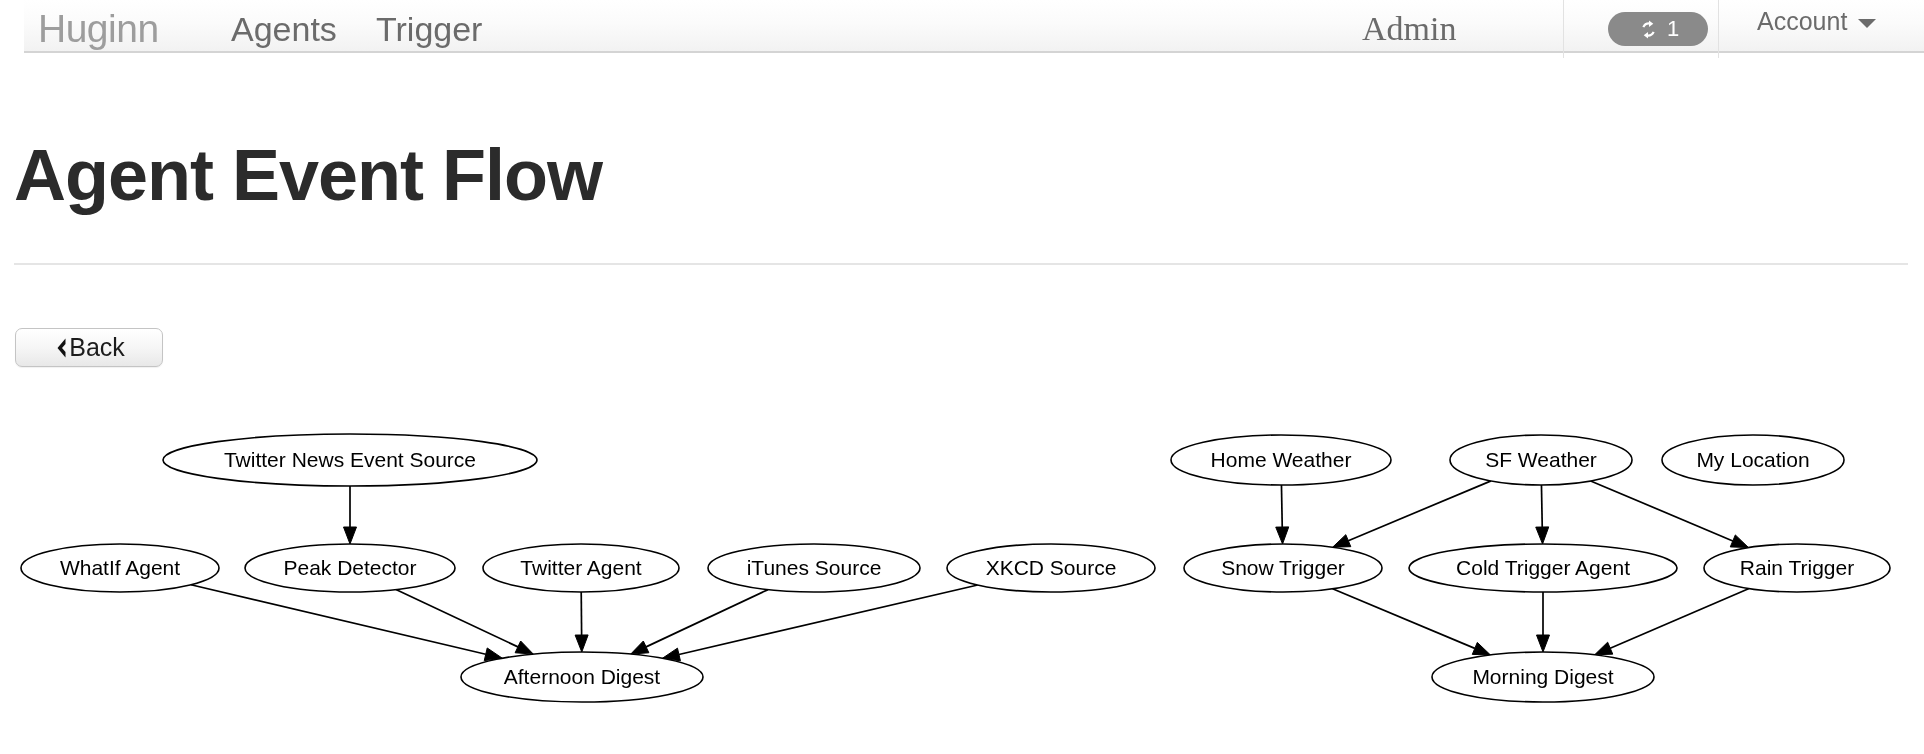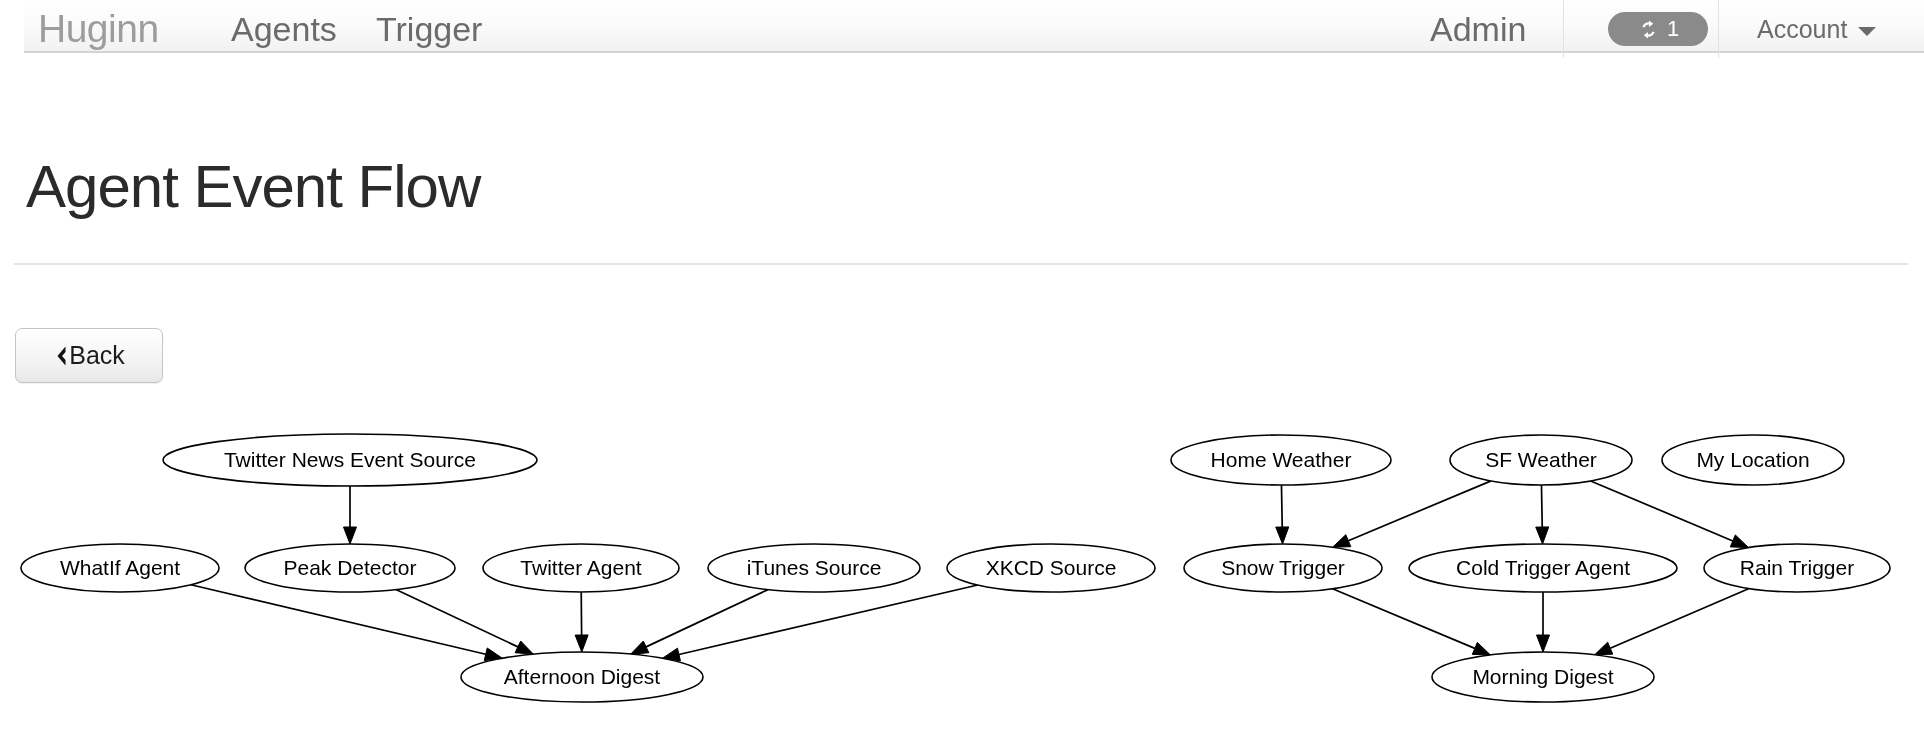--- a/index.html
+++ b/index.html
@@ -25,65 +25,65 @@
     color:#9d9d9d;letter-spacing:-0.5px;
     text-decoration:none;
   }
   .nav-link{
     position:absolute;top:8px;
     font-size:34px;line-height:42px;color:#6b6b6b;
     text-decoration:none;font-weight:400;
   }
   .nav-agents{left:207px;}
   .nav-events{left:352px;}
-  .nav-admin{left:1406px;}
+  .nav-admin{left:1338px;font-family:Liberation Serif, serif;}
 
   .nav-divider{
     position:absolute;left:1539px;top:0;width:1px;height:58px;
     background:#e2e2e2;
   }
   .nav-divider.right{left:1694px;}
 
   .worker-badge{
     position:absolute;left:1584px;top:12px;
     width:100px;height:34px;border-radius:17px;
     background:#8a8a8a;
     display:flex;align-items:center;justify-content:center;gap:7px;
   }
   .worker-badge .refresh-icon{display:block;width:23px;height:23px;}
   .worker-badge .count{
     font-size:22px;color:#ffffff;line-height:22px;font-weight:400;
   }
 
   .account{
-    position:absolute;left:1733px;top:8px;
+    position:absolute;left:1733px;top:0;
     font-size:25px;line-height:42px;color:#6b6b6b;text-decoration:none;text-align:center;
   }
   .caret{
     display:inline-block;vertical-align:middle;margin-left:11px;
     width:0;height:0;
     border-left:9px solid transparent;border-right:9px solid transparent;
     border-top:9px solid #6b6b6b;
   }
 
   
   .page-title{
     position:absolute;left:14px;top:143px;
-    margin:12px;font-size:60px;line-height:64px;font-weight:normal;
+    margin:0;font-size:72px;line-height:64px;font-weight:bold;
     color:#2b2b2b;letter-spacing:-1px;
   }
   .divider-hr{
     position:absolute;left:14px;top:263px;width:1894px;height:2px;
     background:#e5e5e5;
   }
 
   
   .back-btn{
     position:absolute;left:15px;top:328px;
-    width:148px;height:55px;box-sizing:border-box;
+    width:148px;height:39px;box-sizing:border-box;
     border:1px solid #c4c4c4;border-radius:7px;
     background:linear-gradient(to bottom,#ffffff 0%,#f6f6f6 50%,#e8e8e8 100%);
     box-shadow:0 1px 1px rgba(0,0,0,0.06);
     display:flex;align-items:center;justify-content:center;gap:0;
     cursor:pointer;
     text-align:right;
   }
   .back-btn .chev{display:block;width:16px;height:22px;}
   .back-btn .blabel{font-size:25px;color:#1c1c1c;line-height:25px;}
 

